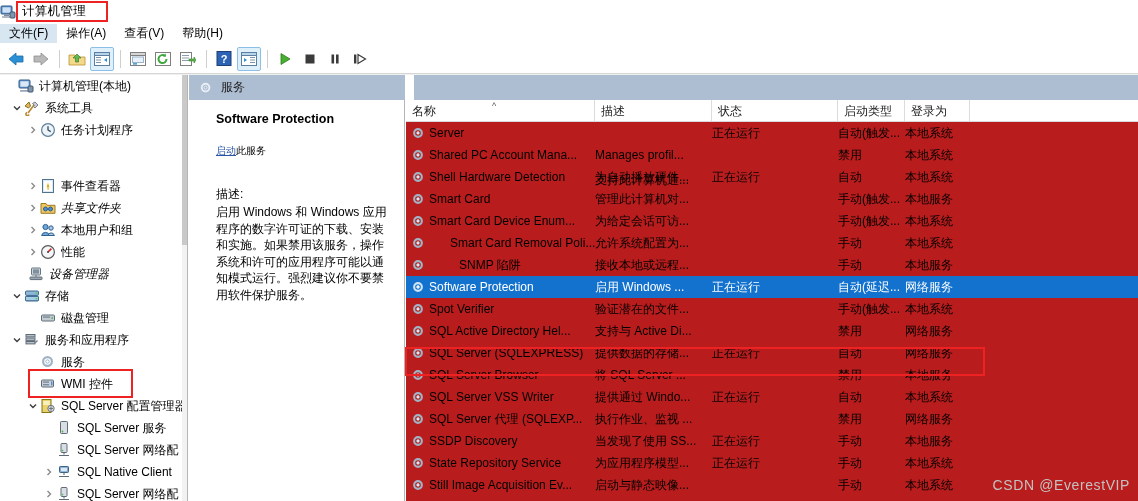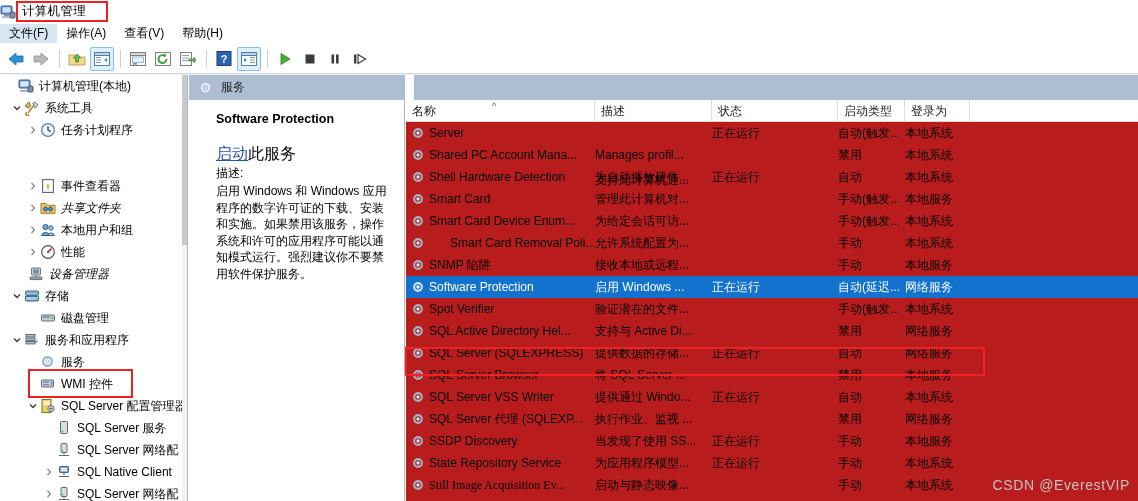--- a/index.html
+++ b/index.html
@@ -83,21 +83,21 @@
     background:#ffffff; border-right:1px solid #b5b5b5;
   }
   .pane-head {
     position:absolute; left:0; top:0; width:216px; height:25px;
     background:#adbdd2; display:flex; align-items:center; padding-left:10px;
   }
   .pane-head .ph-icon { width:14px; height:14px; margin-right:8px; }
   .pane-head .ph-text { font-size:12px; color:#1b1b1b; }
   .desc-body { position:absolute; left:0; top:25px; width:216px; height:401px; padding:12px 10px 0 27px; }
   .svc-title { font-weight:bold; font-size:12.5px; color:#000; margin-bottom:18px; }
-  .svc-action { font-size:16px; color:#000; }
+  .svc-action { font-size:10px; color:#000; margin-bottom:28px; }
   .svc-action a { color:#2a55a5; text-decoration:underline; cursor:pointer; }
   .desc-label { font-size:12px; margin-bottom:1px; }
   .desc-text { font-size:12px; line-height:16.5px; }
 
   
   .list-pane { position:absolute; left:406px; top:0; width:732px; height:426px; background:#b91c1c; }
   .list-head {
     position:absolute; left:0; top:0; width:732px; height:25px;
     background:#adbdd2;
   }
@@ -706,21 +706,21 @@
               <span></span>
             </div>
             <div class="cell " style="left: 432px; width: 67px;">
               <span>手动</span>
             </div>
             <div class="cell " style="left: 499px; width: 65px;">
               <span>本地系统</span>
             </div>
           </div>
           <div class="row">
-            <div class="cell name" style="left: 0px; width: 189px;">
+            <div class="cell name" style="left: 0px; width: 189px; gap: 30px;">
               <span class="gear"><svg width="14" height="14" viewBox="0 0 16 16">
                   <circle cx="8" cy="8" r="4.4" fill="none" stroke="#9fb4c6" stroke-width="2.4"></circle>
                   <circle cx="8" cy="8" r="1.6" fill="#ffffff" stroke="#9fb4c6" stroke-width="0.8"></circle>
                 </svg></span>
               <span>SNMP 陷阱</span>
             </div>
             <div class="cell " style="left: 189px; width: 117px;">
               <span>接收本地或远程...</span>
             </div>
             <div class="cell " style="left: 306px; width: 126px;">
@@ -916,21 +916,21 @@
               <span>正在运行</span>
             </div>
             <div class="cell " style="left: 432px; width: 67px;">
               <span>手动</span>
             </div>
             <div class="cell " style="left: 499px; width: 65px;">
               <span>本地系统</span>
             </div>
           </div>
           <div class="row">
-            <div class="cell name" style="left: 0px; width: 189px; font-family: Liberation Serif, serif;">
+            <div class="cell name" style="left: 0px; width: 189px;">
               <span class="gear"><svg width="14" height="14" viewBox="0 0 16 16">
                   <circle cx="8" cy="8" r="4.4" fill="none" stroke="#9fb4c6" stroke-width="2.4"></circle>
                   <circle cx="8" cy="8" r="1.6" fill="#ffffff" stroke="#9fb4c6" stroke-width="0.8"></circle>
                 </svg></span>
               <span>Still Image Acquisition Ev...</span>
             </div>
             <div class="cell " style="left: 189px; width: 117px;">
               <span>启动与静态映像...</span>
             </div>
             <div class="cell " style="left: 306px; width: 126px;">

